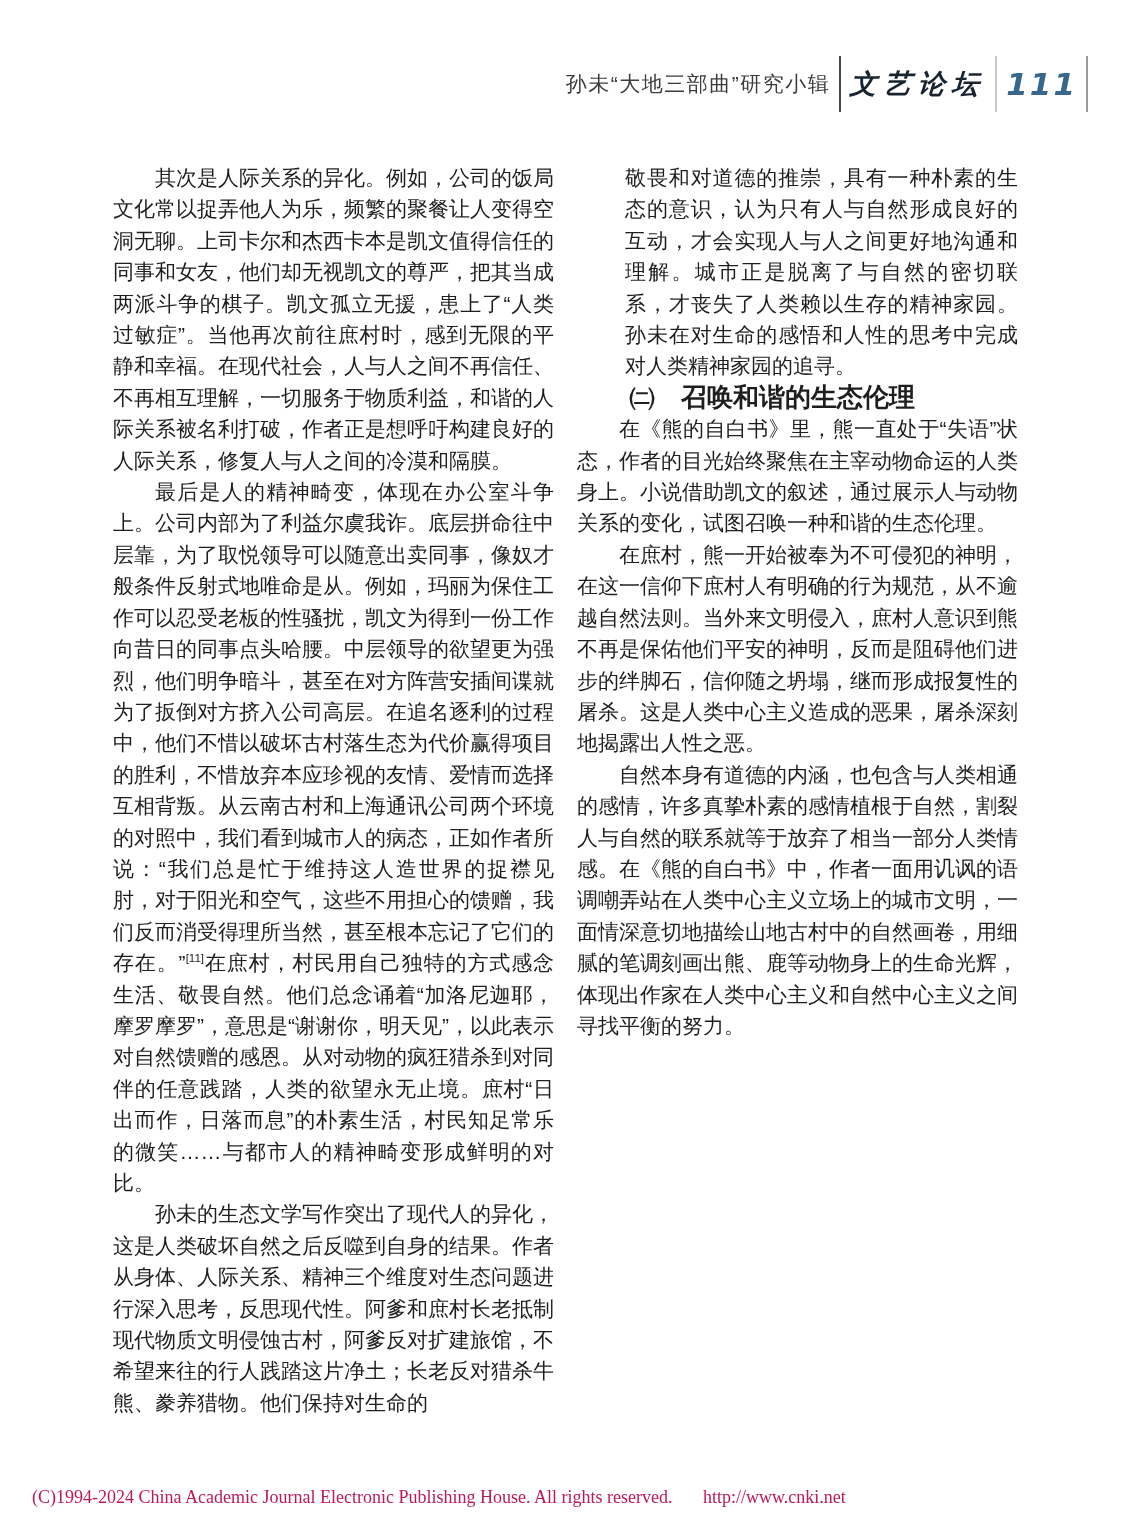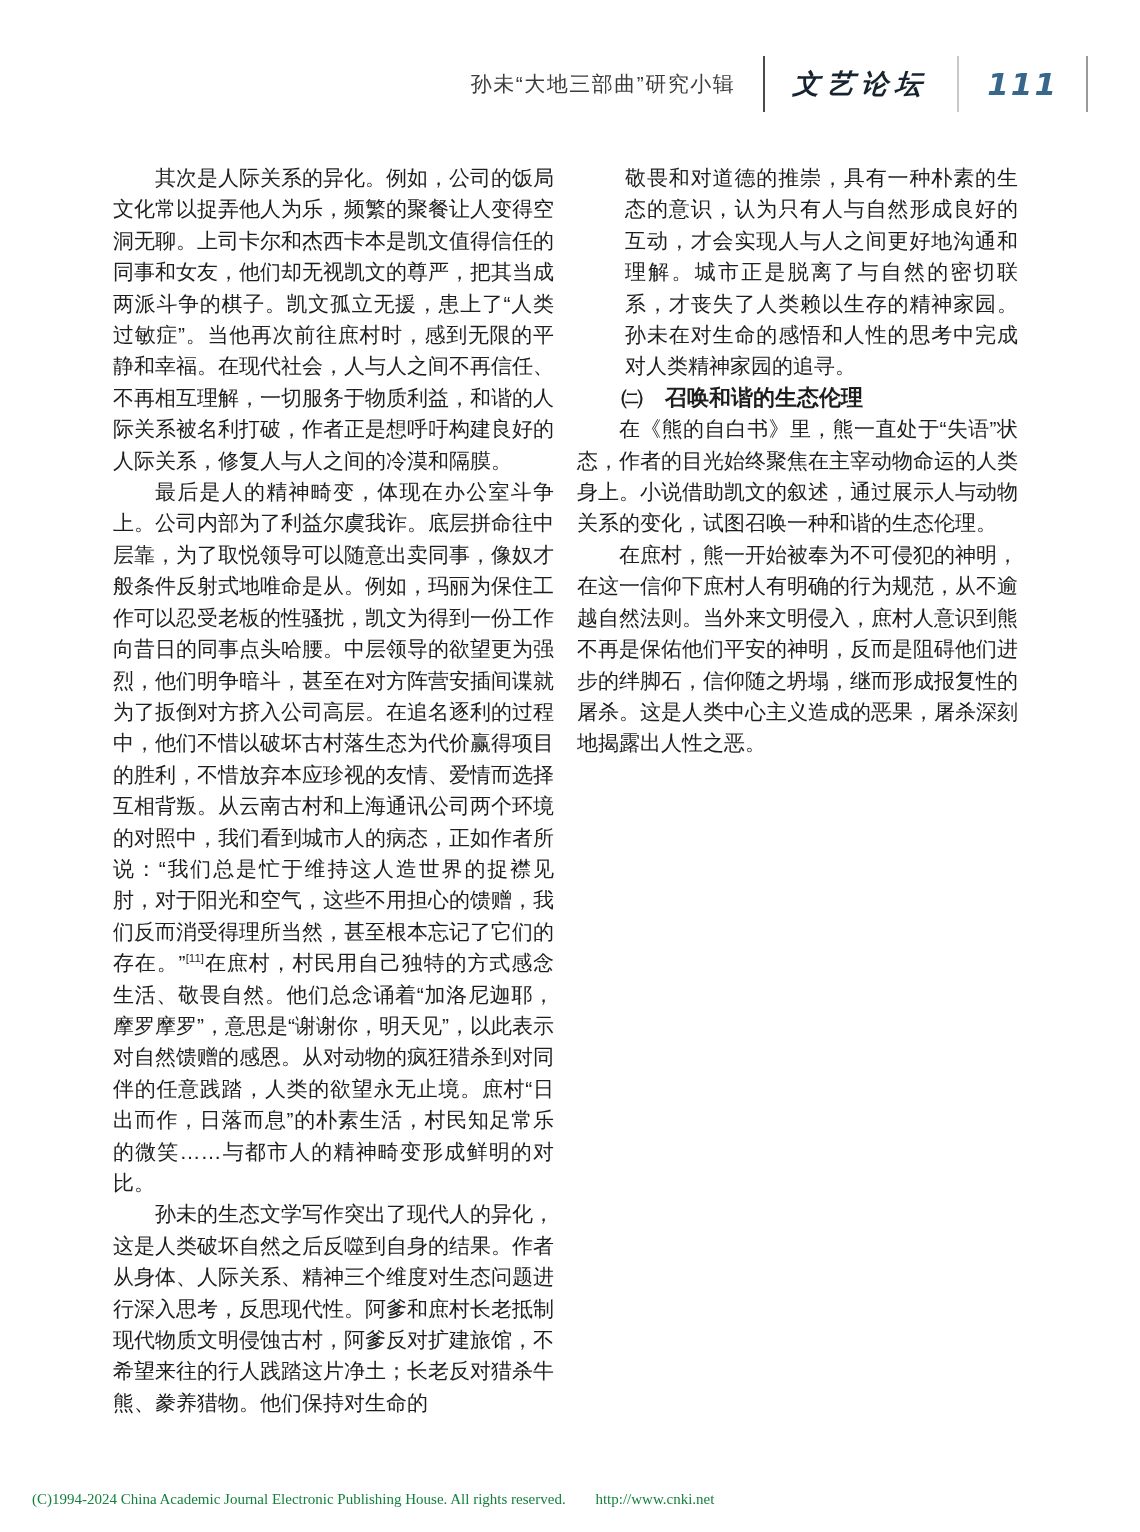--- a/index.html
+++ b/index.html
@@ -8,21 +8,21 @@
     background: #ffffff;
     position: relative;
     overflow: hidden;
     font-family: "Liberation Sans", "DejaVu Sans", sans-serif;
   }
 
   
   .header {
     position: absolute; top: 54px; left: 0; right: 0;
     display: flex; justify-content: flex-end; align-items: center;
-    gap: 28px; padding-right: 52px; height: 60px;
+    gap: 9px; padding-right: 52px; height: 60px;
   }
   .running-title {
     font-size: 21px; color: #3c3c3c; letter-spacing: 1.5px;
   }
   .vbar { width: 2px; height: 56px; }
   .vbar-1 { background: #4a4a4a; }
   .vbar-2 { background: #c9c9c9; }
   .vbar-3 { background: #9a9a9a; }
   .journal-logo {
     font-family: "Liberation Serif", "DejaVu Serif", serif;
@@ -44,30 +44,30 @@
   }
   .col {
     flex: 1 1 0;
     font-size: 21px; line-height: 31.4px;
     text-align: justify; text-justify: inter-ideograph;
     color: #1e1e1e;
   }
   .col p { margin: 0; text-indent: 2em; }
   .col p.no-indent { text-indent: 0; margin-left: 48px; }
   .section-heading {
-    margin: 0; font-size: 22px; line-height: 31.4px;
+    margin: 0; font-size: 26px; line-height: 31.4px;
     font-weight: 600; text-indent: 2em; color: #1e1e1e;
   }
   sup { font-size: 0.55em; vertical-align: super; line-height: 0; }
 
   
   .footer {
     position: absolute; left: 32px; bottom: 24px;
     font-family: "Liberation Serif", "DejaVu Serif", serif;
-    font-size: 15px; color: #15803d; white-space: nowrap;
+    font-size: 18px; color: #be185d; white-space: nowrap;
   }
   .footer .cnki-url { margin-left: 26px; }
 </style>
 </head>
 <body>
 
 <div class="header">
   <span class="running-title">孙未“大地三部曲”研究小辑</span>
   <span class="vbar vbar-1"></span>
   <span class="journal-logo">文艺论坛</span>
@@ -82,20 +82,21 @@
     <p>其次是人际关系的异化。例如，公司的饭局文化常以捉弄他人为乐，频繁的聚餐让人变得空洞无聊。上司卡尔和杰西卡本是凯文值得信任的同事和女友，他们却无视凯文的尊严，把其当成两派斗争的棋子。凯文孤立无援，患上了“人类过敏症”。当他再次前往庶村时，感到无限的平静和幸福。在现代社会，人与人之间不再信任、不再相互理解，一切服务于物质利益，和谐的人际关系被名利打破，作者正是想呼吁构建良好的人际关系，修复人与人之间的冷漠和隔膜。</p>
     <p>最后是人的精神畸变，体现在办公室斗争上。公司内部为了利益尔虞我诈。底层拼命往中层靠，为了取悦领导可以随意出卖同事，像奴才般条件反射式地唯命是从。例如，玛丽为保住工作可以忍受老板的性骚扰，凯文为得到一份工作向昔日的同事点头哈腰。中层领导的欲望更为强烈，他们明争暗斗，甚至在对方阵营安插间谍就为了扳倒对方挤入公司高层。在追名逐利的过程中，他们不惜以破坏古村落生态为代价赢得项目的胜利，不惜放弃本应珍视的友情、爱情而选择互相背叛。从云南古村和上海通讯公司两个环境的对照中，我们看到城市人的病态，正如作者所说：“我们总是忙于维持这人造世界的捉襟见肘，对于阳光和空气，这些不用担心的馈赠，我们反而消受得理所当然，甚至根本忘记了它们的存在。”<sup>[11]</sup>在庶村，村民用自己独特的方式感念生活、敬畏自然。他们总念诵着“加洛尼迦耶，摩罗摩罗”，意思是“谢谢你，明天见”，以此表示对自然馈赠的感恩。从对动物的疯狂猎杀到对同伴的任意践踏，人类的欲望永无止境。庶村“日出而作，日落而息”的朴素生活，村民知足常乐的微笑……与都市人的精神畸变形成鲜明的对比。</p>
     <p>孙未的生态文学写作突出了现代人的异化，这是人类破坏自然之后反噬到自身的结果。作者从身体、人际关系、精神三个维度对生态问题进行深入思考，反思现代性。阿爹和庶村长老抵制现代物质文明侵蚀古村，阿爹反对扩建旅馆，不希望来往的行人践踏这片净土；长老反对猎杀牛熊、豢养猎物。他们保持对生命的</p>
   </div>
 
   <div class="col">
     <p class="no-indent">敬畏和对道德的推崇，具有一种朴素的生态的意识，认为只有人与自然形成良好的互动，才会实现人与人之间更好地沟通和理解。城市正是脱离了与自然的密切联系，才丧失了人类赖以生存的精神家园。孙未在对生命的感悟和人性的思考中完成对人类精神家园的追寻。</p>
     <h3 class="section-heading">㈡　召唤和谐的生态伦理</h3>
     <p>在《熊的自白书》里，熊一直处于“失语”状态，作者的目光始终聚焦在主宰动物命运的人类身上。小说借助凯文的叙述，通过展示人与动物关系的变化，试图召唤一种和谐的生态伦理。</p>
     <p>在庶村，熊一开始被奉为不可侵犯的神明，在这一信仰下庶村人有明确的行为规范，从不逾越自然法则。当外来文明侵入，庶村人意识到熊不再是保佑他们平安的神明，反而是阻碍他们进步的绊脚石，信仰随之坍塌，继而形成报复性的屠杀。这是人类中心主义造成的恶果，屠杀深刻地揭露出人性之恶。</p>
+    <p>自然本身有道德的内涵，也包含与人类相通的感情，许多真挚朴素的感情植根于自然，割裂人与自然的联系就等于放弃了相当一部分人类情感。在《熊的自白书》中，作者一面用讥讽的语调嘲弄站在人类中心主义立场上的城市文明，一面情深意切地描绘山地古村中的自然画卷，用细腻的笔调刻画出熊、鹿等动物身上的生命光辉，体现出作家在人类中心主义和自然中心主义之间寻找平衡的努力。</p>
   </div>
 
 </div>
 
 <div class="footer">
   <span>(C)1994-2024 China Academic Journal Electronic Publishing House. All rights reserved.</span>
   <span class="cnki-url">http://www.cnki.net</span>
 </div>
 
 </body></html>

